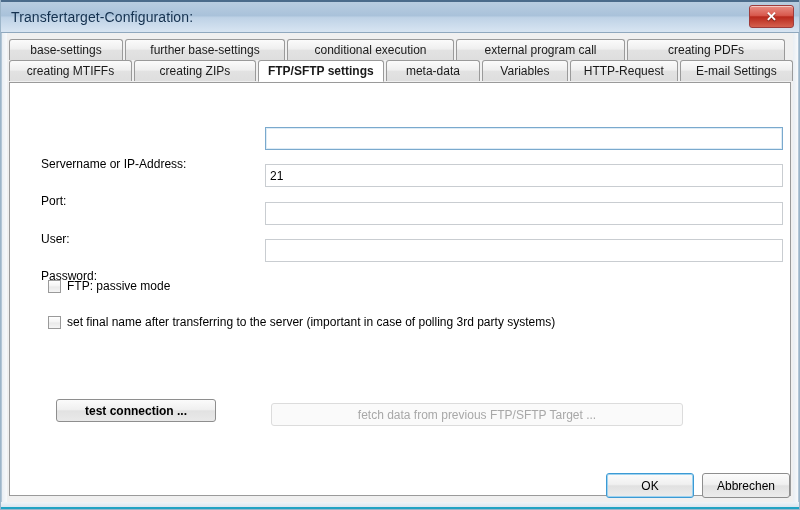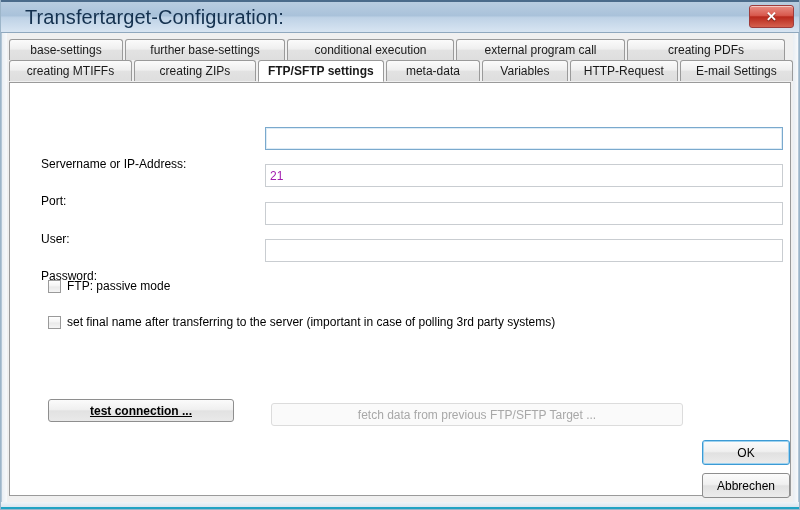--- a/index.html
+++ b/index.html
@@ -55,22 +55,22 @@
     height: 30px;
     flex: 0 0 30px;
     background: linear-gradient(to bottom,#b9cde0 0%,#a9c2da 45%,#bed2e6 52%,#d8e5f2 100%);
     border-top: 2px solid #4b6b8a;
     border-bottom: 1px solid #8fa8be;
     display: flex;
     align-items: center;
     z-index: 6;
   }
   .title-text {
-    margin-left: 24px;
-    font-size: 20px;
+    margin-left: 10px;
+    font-size: 14px;
     color: #14314f;
     letter-spacing: 0.1px;
     white-space: nowrap;
   }
   .close-btn {
     position: absolute;
     right: 5px;
     top: 3px;
     width: 43px;
     height: 21px;
@@ -172,21 +172,21 @@
   .text-input {
     position: absolute;
     left: 255px;
     width: 518px;
     height: 23px;
     box-sizing: border-box;
     border: 1px solid #c9cdd1;
     background: #ffffff;
     font-family: "Liberation Sans", sans-serif;
     font-size: 12px;
-    color: #a21caf;
+    color: #000000;
     padding: 4px 4px;
     outline: none;
   }
   .text-input.focused {
     border: 1px solid #7aa9cd;
     box-shadow: 0 0 0 1px rgba(160,200,230,.35) inset;
   }
 
   
   .check-row {
@@ -228,43 +228,41 @@
   }
   .btn.bold { font-weight: bold; }
   .btn.disabled {
     background: #fafafa;
     border: 1px solid #dcdcdc;
     color: #a8a8a8;
     cursor: default;
   }
   #test-connection-button {
     position: absolute;
-    left: 38px;
+    left: 46px;
     top: 316px;
-    width: 186px;
+    width: 160px;
     height: 23px;
-    text-decoration: underline;
   }
   #fetch-previous-button {
     position: absolute;
     left: 261px;
     top: 320px;
     width: 412px;
     height: 23px;
   }
 
   
   .footer-btns {
     position: absolute;
     right: 9px;
     bottom: 11px;
     display: flex;
     gap: 8px;
     z-index: 5;
-    flex-direction: column;
   }
   .footer-btn {
     box-sizing: border-box;
     width: 88px;
     height: 25px;
     border: 1px solid #8e8e8e;
     border-radius: 3px;
     background: linear-gradient(to bottom,#fbfbfb 0%,#f0f0f0 45%,#e1e1e1 52%,#ececec 100%);
     font-family: "Liberation Sans", sans-serif;
     font-size: 12px;

